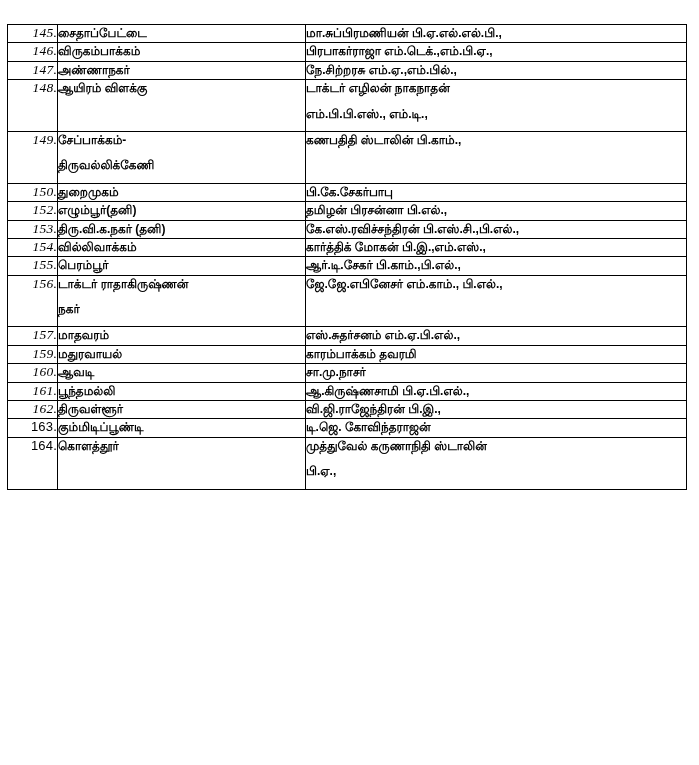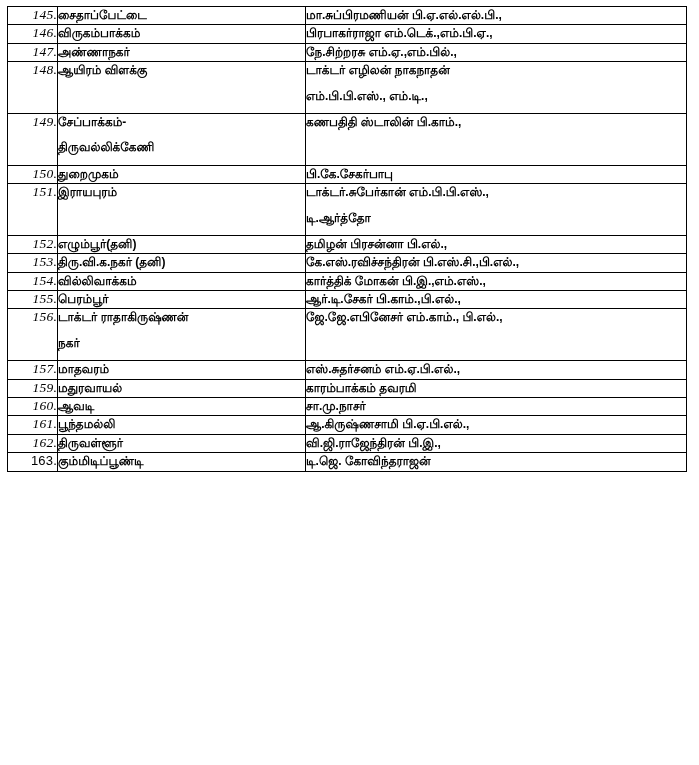--- a/index.html
+++ b/index.html
@@ -20,21 +20,21 @@
     position: relative;
     width: 699px;
     height: 765px;
     background: #ffffff;
     box-sizing: border-box;
   }
 
   table.candidate-table {
     position: absolute;
     left: 7px;
-    top: 6px;
+    top: 24px;
     width: 679px;
     border-collapse: collapse;
     table-layout: fixed;
     background: #f0abfc;
   }
 
   table.candidate-table col.col-sno   { width: 50px; }
   table.candidate-table col.col-const { width: 248px; }
   table.candidate-table col.col-cand  { width: 381px; }
 
@@ -149,30 +149,20 @@
         </tr>
         <tr>
           <td class="sno">150.</td>
           <td class="constituency">
             <span class="line">துறைமுகம்</span>
           </td>
           <td class="candidate">
             <span class="line">பி.கே.சேகர்பாபு</span>
           </td>
         </tr>
-        <tr class="tall">
-          <td class="sno">151.</td>
-          <td class="constituency">
-            <span class="line">இராயபுரம்</span>
-          </td>
-          <td class="candidate">
-            <span class="line">டாக்டர்.சுபேர்கான் எம்.பி.பி.எஸ்.,</span>
-            <span class="line">டி.ஆர்த்தோ</span>
-          </td>
-        </tr>
         <tr>
           <td class="sno">152.</td>
           <td class="constituency">
             <span class="line">எழும்பூர்(தனி)</span>
           </td>
           <td class="candidate">
             <span class="line">தமிழன் பிரசன்னா பி.எல்.,</span>
           </td>
         </tr>
         <tr>
@@ -257,17 +247,27 @@
             <span class="line">வி.ஜி.ராஜேந்திரன் பி.இ.,</span>
           </td>
         </tr>
         <tr>
           <td class="sno upright">163.</td>
           <td class="constituency">
             <span class="line">கும்மிடிப்பூண்டி</span>
           </td>
           <td class="candidate">
             <span class="line">டி.ஜெ. கோவிந்தராஜன்</span>
+          </td>
+        </tr>
+        <tr class="tall">
+          <td class="sno upright">164.</td>
+          <td class="constituency">
+            <span class="line">கொளத்தூர்</span>
+          </td>
+          <td class="candidate">
+            <span class="line">முத்துவேல் கருணாநிதி ஸ்டாலின்</span>
+            <span class="line">பி.ஏ.,</span>
           </td>
         </tr>
       </tbody>
   </table>
 </div>
 
 </body></html>

